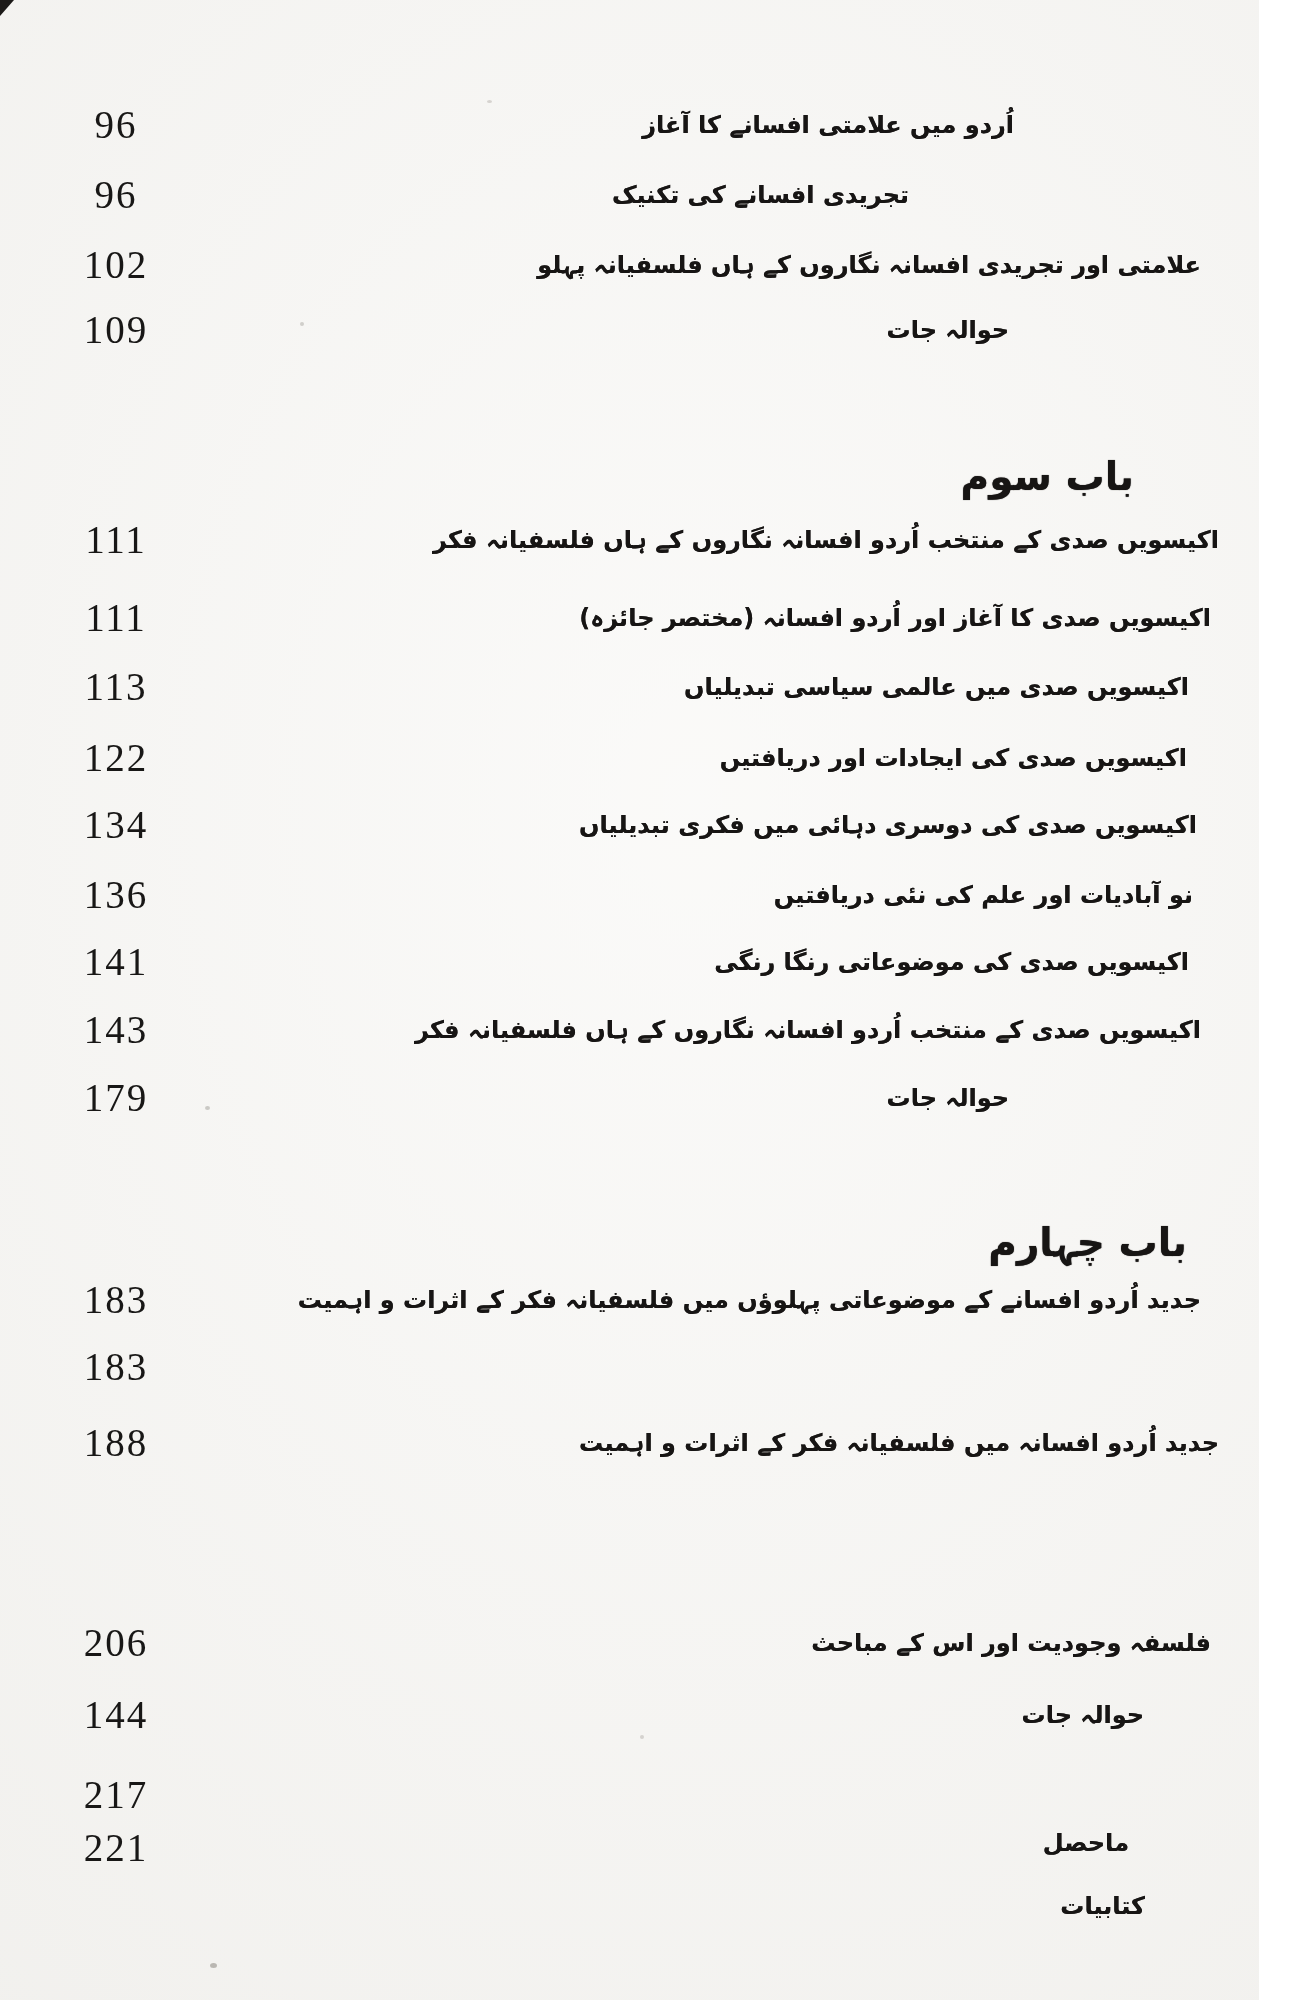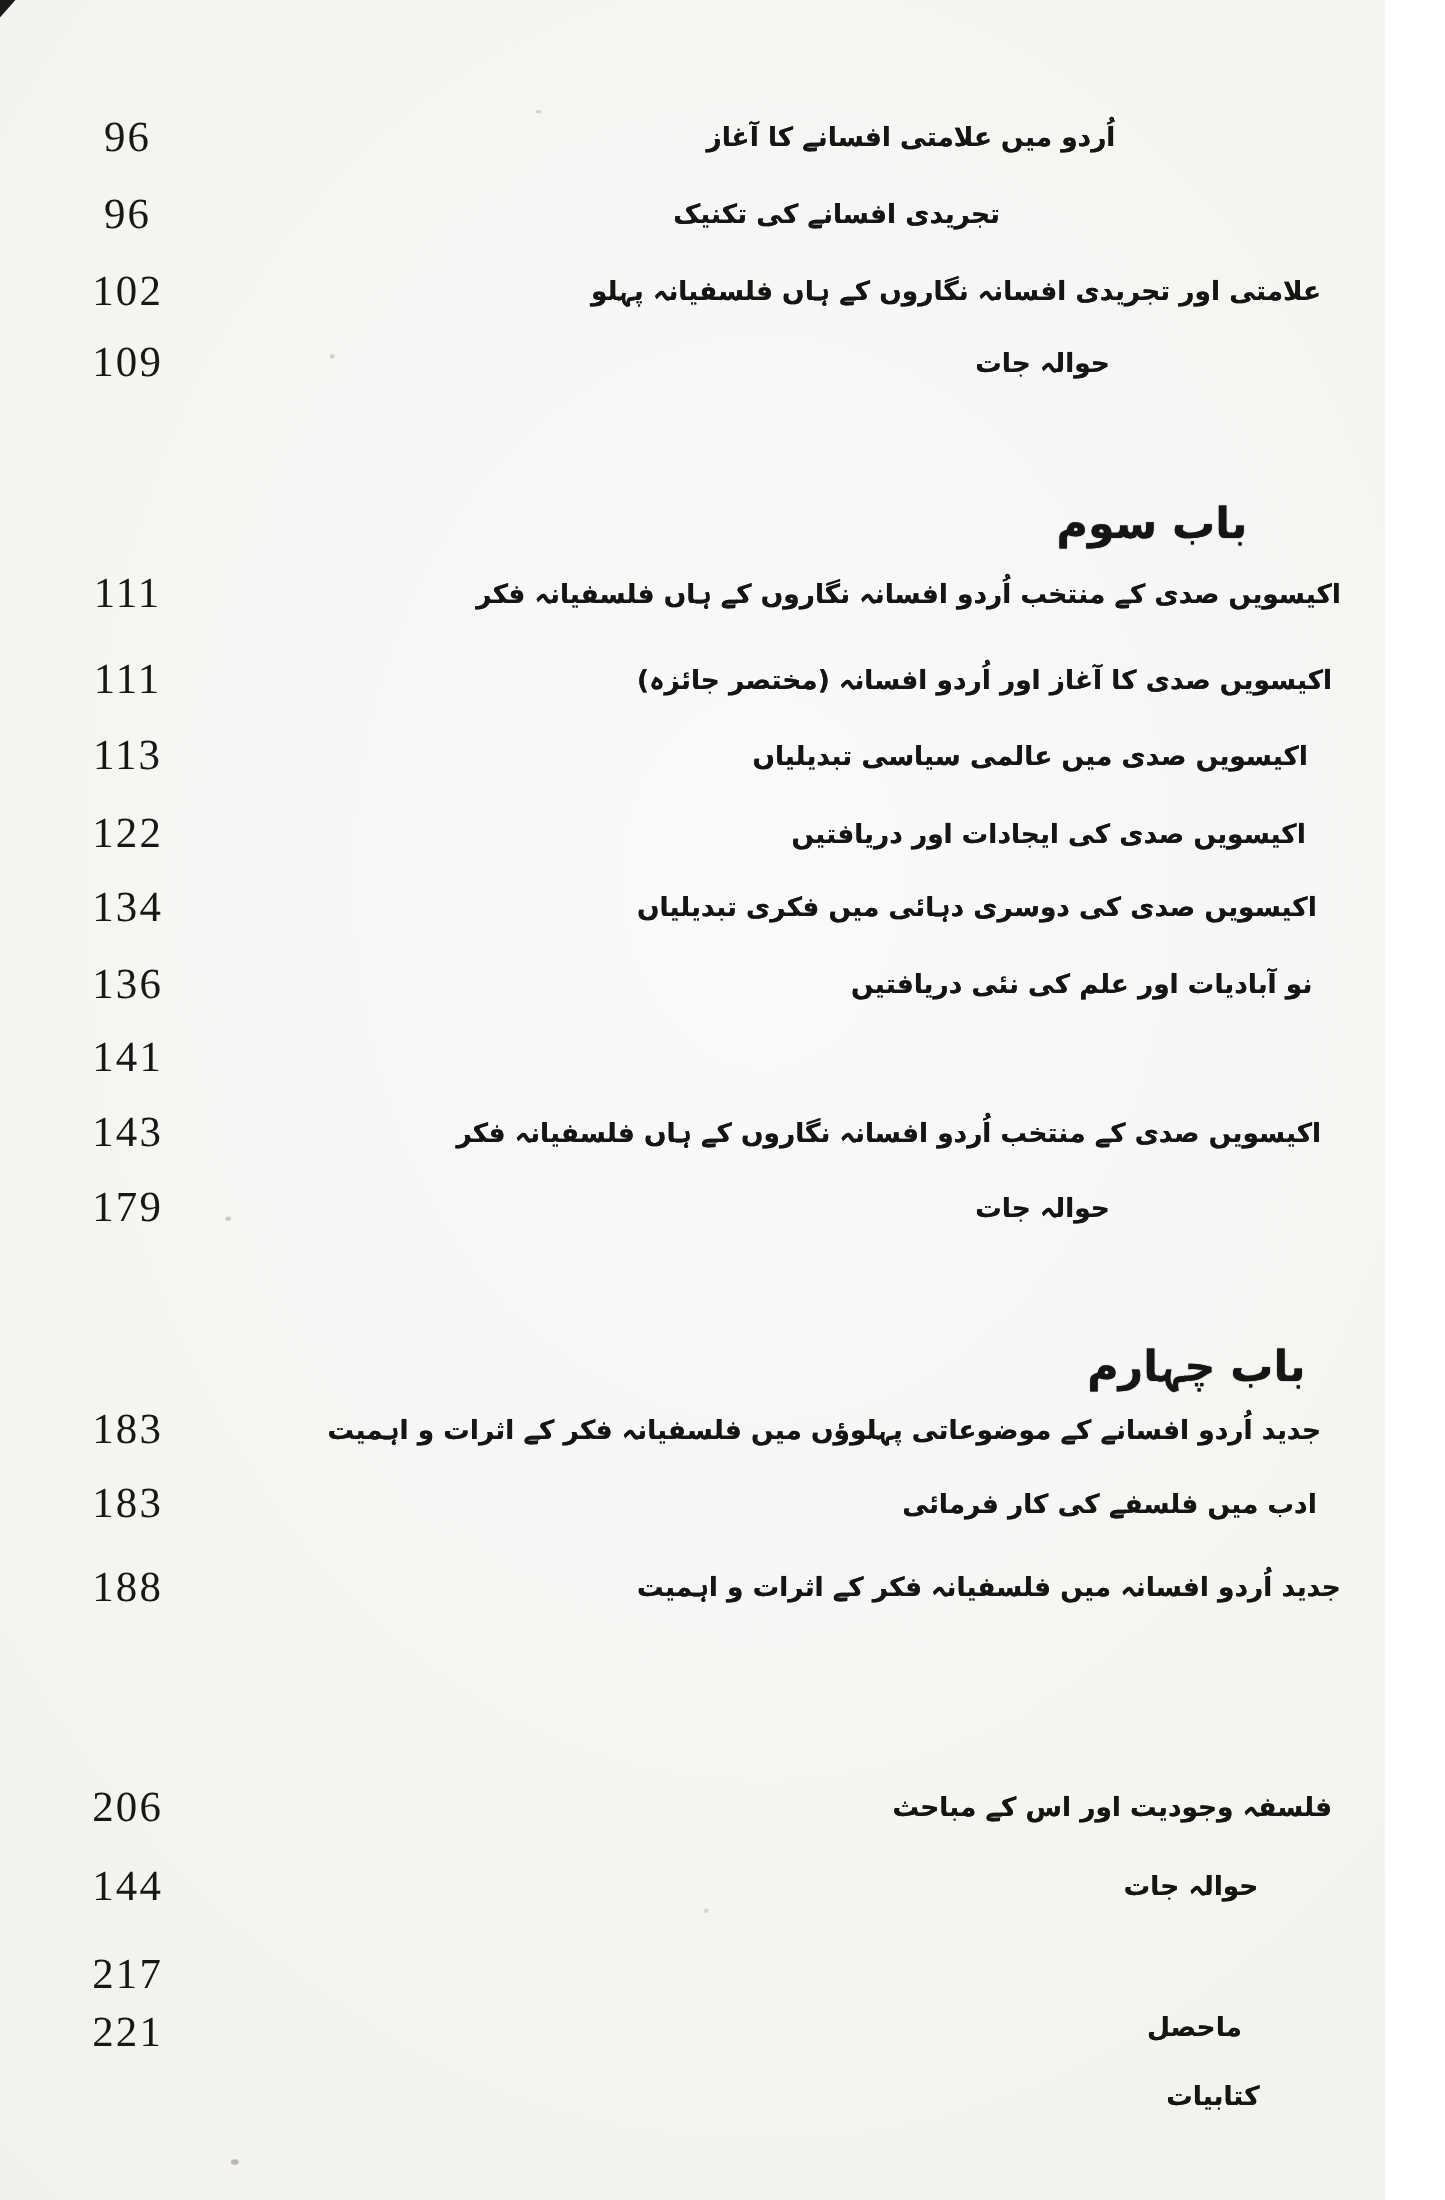--- a/index.html
+++ b/index.html
@@ -132,20 +132,21 @@
     <span class="title" style="right:62px">اکیسویں صدی کی دوسری دہائی میں فکری تبدیلیاں</span>
   </div>
 
   <div class="row" style="top:869px">
     <span class="num">136</span>
     <span class="title" style="right:66px">نو آبادیات اور علم کی نئی دریافتیں</span>
   </div>
 
   <div class="row" style="top:936px">
     <span class="num">141</span>
+    <span class="title" style="right:70px">اکیسویں صدی کی موضوعاتی رنگا رنگی</span>
   </div>
 
   <div class="row" style="top:1004px">
     <span class="num">143</span>
     <span class="title" style="right:58px">اکیسویں صدی کے منتخب اُردو افسانہ نگاروں کے ہاں فلسفیانہ فکر</span>
   </div>
 
   <div class="row" style="top:1072px">
     <span class="num">179</span>
     <span class="title" style="right:250px">حوالہ جات</span>
@@ -155,21 +156,20 @@
     <span class="title" style="right:72px">باب چہارم</span>
   </div>
 
   <div class="row" style="top:1274px">
     <span class="num">183</span>
     <span class="title" style="right:58px">جدید اُردو افسانے کے موضوعاتی پہلوؤں میں فلسفیانہ فکر کے اثرات و اہمیت</span>
   </div>
 
   <div class="row" style="top:1341px">
     <span class="num">183</span>
-    <span class="title" style="right:62px">ادب میں فلسفے کی کار فرمائی</span>
   </div>
 
   <div class="row" style="top:1417px">
     <span class="num">188</span>
     <span class="title" style="right:40px">جدید اُردو افسانہ میں فلسفیانہ فکر کے اثرات و اہمیت</span>
   </div>
 
 
 
   <div class="row" style="top:1617px">

